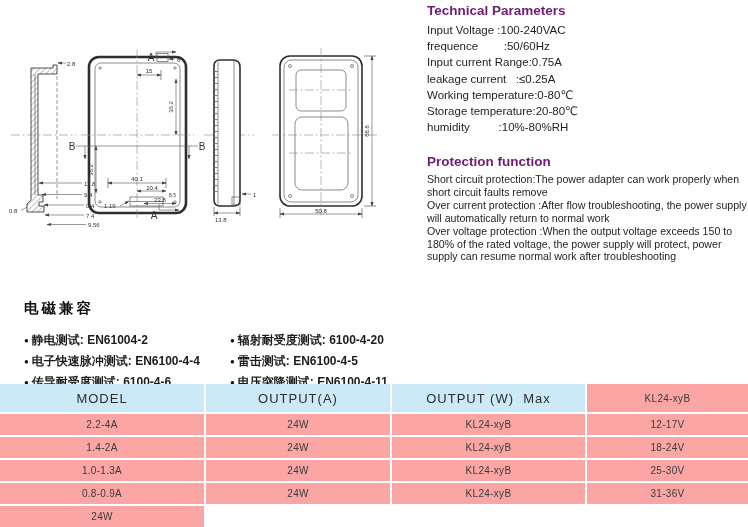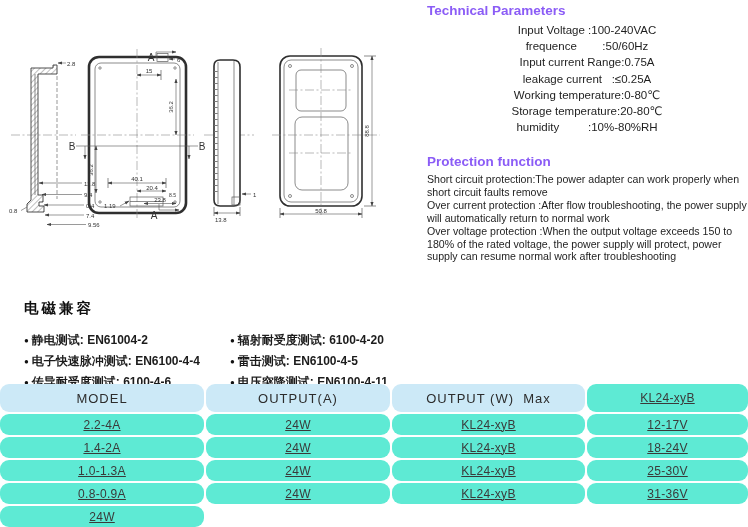--- a/index.html
+++ b/index.html
@@ -12,40 +12,40 @@
   .thick{fill:none;stroke:#2f2f2f;stroke-width:2.6;}
   .thick2{stroke:#2f2f2f;stroke-width:1.6;fill:#fff;}
   .thin{fill:none;stroke:#5a5a5a;stroke-width:0.7;}
   .cl{fill:none;stroke:#8a8a8a;stroke-width:0.6;stroke-dasharray:9 2.5 2 2.5;}
   .dash{fill:none;stroke:#6a6a6a;stroke-width:0.7;stroke-dasharray:4 2;}
   .dim{fill:none;stroke:#555;stroke-width:0.6;}
   .dtext{font-size:6px;fill:#333;}
   .dtext5{font-size:5px;fill:#333;}
   .stext{font-size:10px;fill:#333;}
   
-  .sec-title{font-size:13.5px;font-weight:600;color:#8b5cf6;margin:0 0 4px 0;}
+  .sec-title{font-size:13.5px;font-weight:600;color:#701a75;margin:0 0 4px 0;}
   .tech{position:absolute;left:427px;top:3px;width:320px;}
-  .param-line{white-space:pre;font-size:11.5px;line-height:16.2px;color:#1e1e1e;text-align:center;}
+  .param-line{white-space:pre;font-size:11.5px;line-height:16.2px;color:#1e1e1e;}
   .protection{position:absolute;left:427px;top:154px;width:324px;}
   .protection p{margin:0;font-size:10.6px;line-height:12.9px;color:#1e1e1e;}
   
   .emc{position:absolute;left:24px;top:255px;width:400px;margin-top:44px;}
   .emc-title{font-size:14.5px;font-weight:bold;color:#111;letter-spacing:3px;margin:0 0 14px 0;}
   .emc-grid{display:grid;grid-template-columns:206px auto;row-gap:4px;font-weight:bold;}
   .emc-item{font-size:12px;color:#1c1c1c;white-space:nowrap;}
   .bullet{font-size:8px;vertical-align:1px;margin-right:3px;color:#111;}
   
   .spec-table{
     position:absolute;left:0;top:384px;width:748px;
     display:grid;grid-template-columns:204px 184px 193px 161px;
     grid-template-rows:28px 21px 21px 21px 21px 21px;gap:2px;background:#fff;
   }
-  .th,.td{display:flex;align-items:center;justify-content:center;border-radius:9px;}
+  .th,.td{display:flex;align-items:center;justify-content:center;}
   .th{background:#cce9f7;font-size:13px;color:#2c2c2c;letter-spacing:1px;white-space:pre;}
-  .td{background:#5eead4;font-size:12px;color:#3a3a3a;letter-spacing:0.3px;text-decoration:underline;}
+  .td{background:#fca5a5;font-size:10px;color:#3a3a3a;letter-spacing:0.3px;}
 </style>
 </head>
 <body>
 
 <div class="page">
 
   <svg class="drawings" width="412" height="207" viewBox="0 0 412 207">
     <defs>
       <pattern id="hatch" width="4" height="4" patternUnits="userSpaceOnUse" patternTransform="rotate(45)">
         <line x1="0" y1="0" x2="0" y2="4" stroke="#8a8a8a" stroke-width="1.1"></line>

